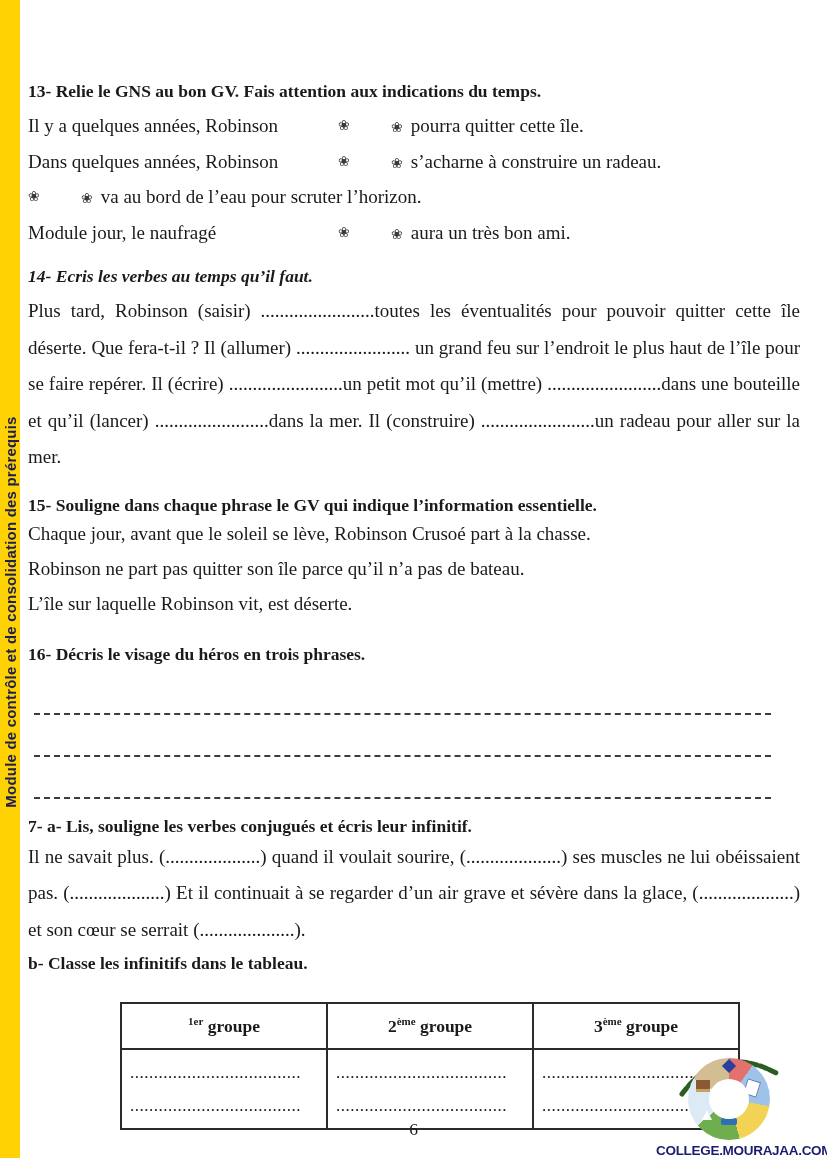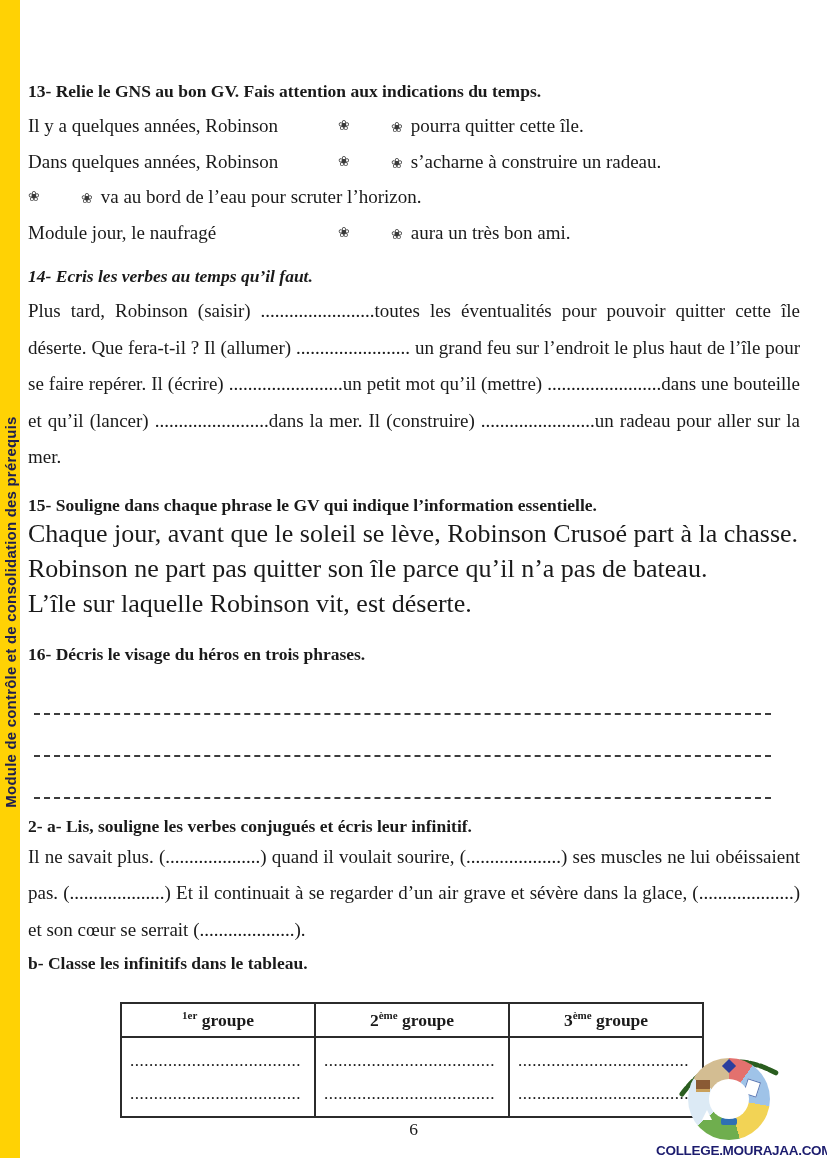--- a/index.html
+++ b/index.html
@@ -18,30 +18,30 @@
   .content{position:absolute;left:28px;top:80px;width:772px;}
   .ex-title{font-size:17.5px;font-weight:700;margin:0;line-height:22px;}
   
   .match{margin-top:7px;}
   .mrow{display:flex;line-height:33.5px;font-size:19px;}
   .gns{width:310px;flex:none;}
   .bl{width:53px;flex:none;font-size:14px;color:#3a3a3a;}
   .rt .bullet{font-size:14px;color:#3a3a3a;margin-right:8px;}
   
   .para{font-size:19px;line-height:36.5px;text-align:justify;margin:6px 0 0 0;font-family:Liberation Serif, serif;}
-  .sent{font-size:26px;line-height:35px;margin:0;}
+  .sent{font-size:19px;line-height:35px;margin:0;}
   .mt14{margin-top:14px;font-style:italic;} .mt16{margin-top:16px;} .mt18{margin-top:18px;} .mt22{margin-top:22px;font-family:Liberation Serif, serif;}
   
   .dlines{margin-top:8px;}
   .dline{height:40px;border-bottom:2px dashed #3c3c3c;margin-left:6px;width:737px;}
   
   .tablewrap{margin:28px 0 0 92px;}
   table{border-collapse:collapse;}
   th,td{border:2px solid #2b2b2b;}
-  th{width:190px;height:30px;font-size:17.5px;font-weight:700;text-align:center;padding:1px;}
+  th{width:190px;height:30px;font-size:17.5px;font-weight:700;text-align:center;padding:7px;}
   th sup{font-size:11px;}
   td{height:74px;font-size:17px;padding:2px 8px;vertical-align:middle;}
   .dotline{line-height:33px;white-space:nowrap;overflow:hidden;letter-spacing:.5px;}
   
   .pagenum{position:absolute;left:0;right:0;top:1119px;text-align:center;font-size:17.5px;}
   .logo{position:absolute;left:688px;top:1058px;width:82px;height:82px;}
   .ring{position:absolute;left:0;top:0;width:82px;height:82px;border-radius:50%;
     background:conic-gradient(#e3716e 0deg 35deg,#9fc3e8 35deg 100deg,#f2d355 100deg 165deg,
       #6fae4e 165deg 230deg,#dceaf5 230deg 300deg,#d3bd92 300deg 360deg);}
   .hole{position:absolute;left:50%;top:50%;width:40px;height:40px;border-radius:50%;
@@ -104,21 +104,21 @@
       <p class="sent">L’île sur laquelle Robinson vit, est déserte.</p>
     </div>
 
   <h2 class="ex-title mt22">16- Décris le visage du héros en trois phrases.</h2>
   <div class="dlines">
       <div class="dline"></div>
       <div class="dline"></div>
       <div class="dline"></div>
     </div>
 
-  <h2 class="ex-title mt16">2- a- Lis, souligne les verbes conjugués et écris leur infinitif.</h2>
+  <h2 class="ex-title mt16">7- a- Lis, souligne les verbes conjugués et écris leur infinitif.</h2>
   <p class="para" style="margin-top:2px">Il ne savait plus. (....................) quand il voulait sourire, (....................) ses muscles ne lui obéissaient pas. (....................) Et il continuait à se regarder d’un air grave et sévère dans la glace, (....................) et son cœur se serrait (....................).</p>
   <h2 class="ex-title" style="margin-top:4px">b- Classe les infinitifs dans le tableau.</h2>
 
   <div class="tablewrap">
     <table>
       <thead>
           <tr>
             <th><sup>1er</sup> groupe</th>
             <th>2<sup>ème</sup> groupe</th>
             <th>3<sup>ème</sup> groupe</th>

